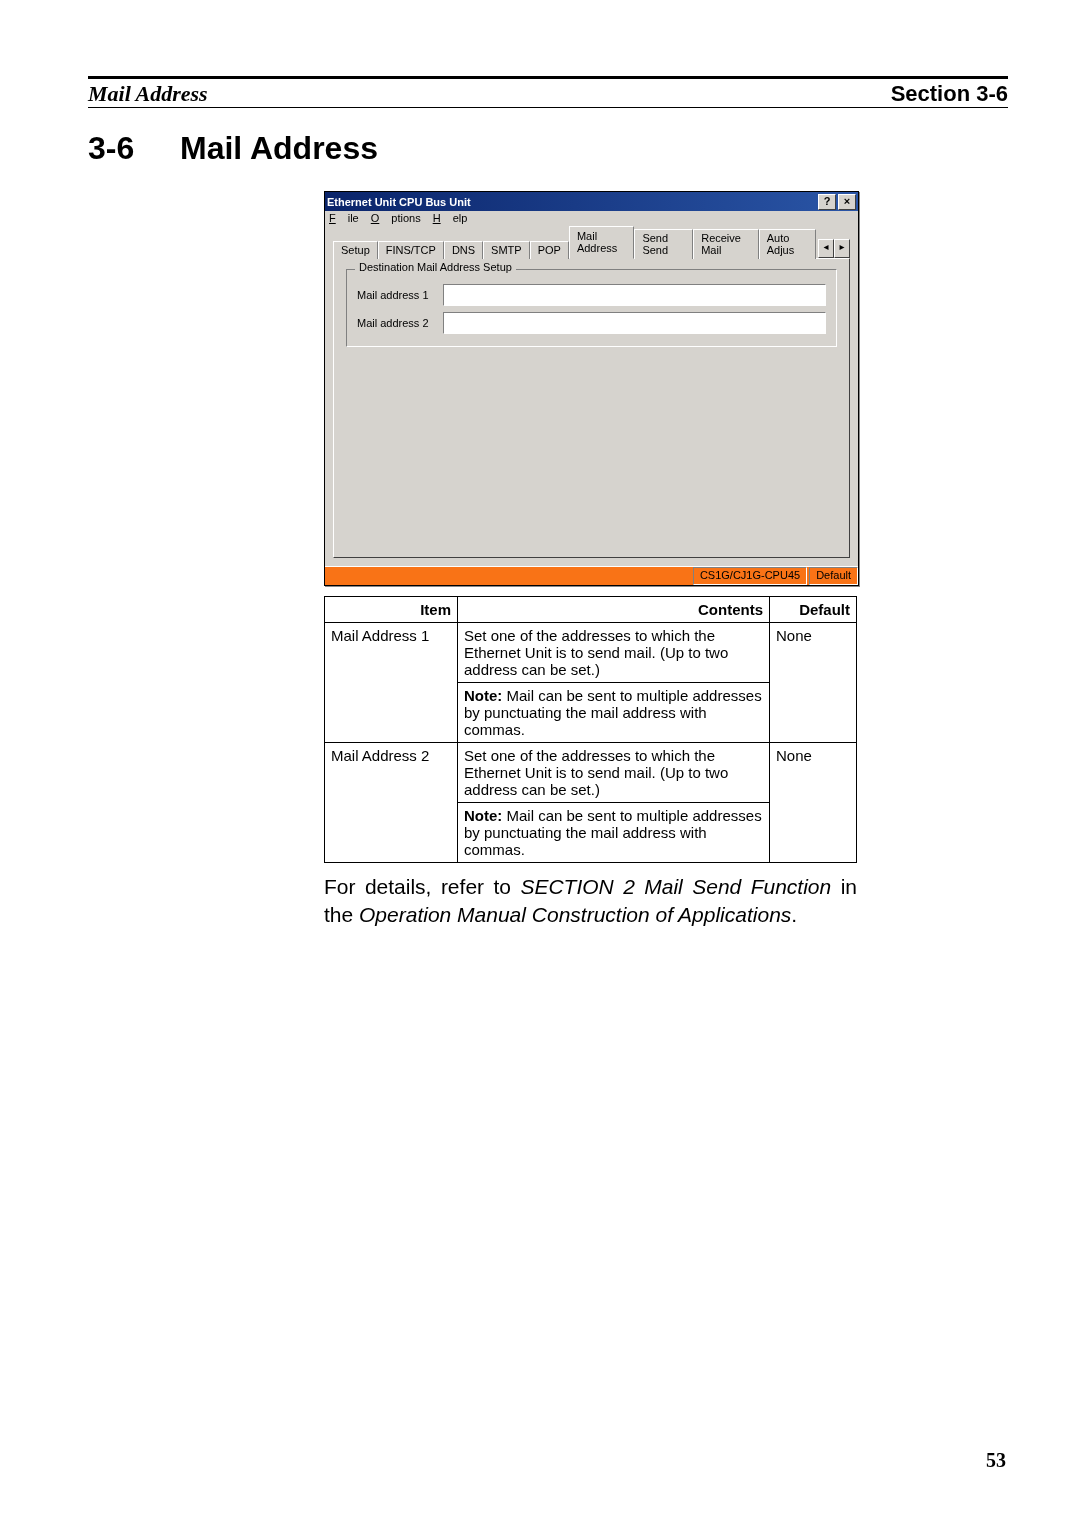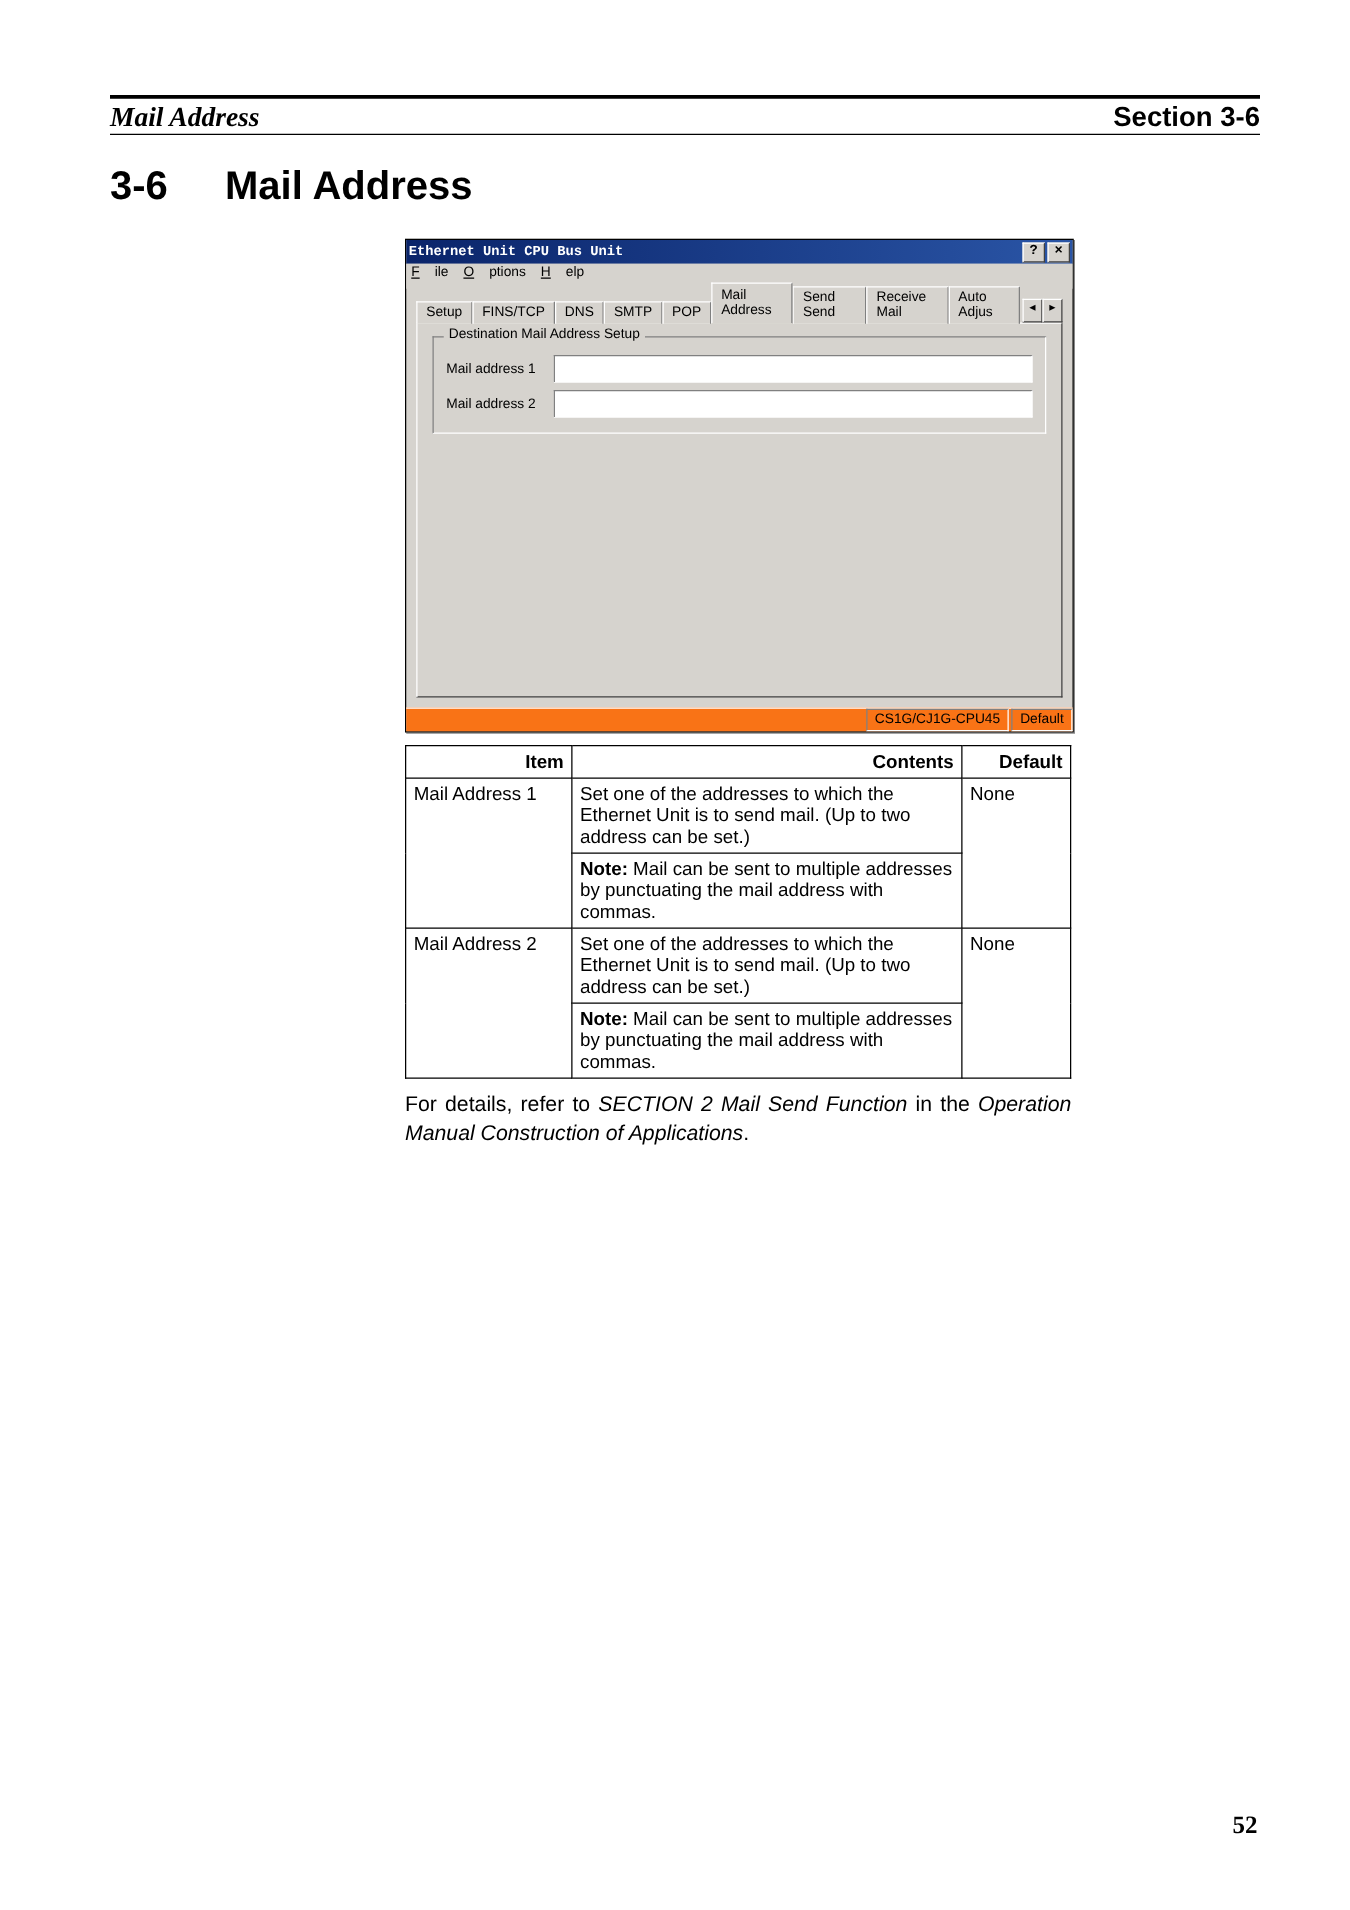--- a/index.html
+++ b/index.html
@@ -14,21 +14,21 @@
   .hdr-right{font-family:Arial,sans-serif;font-weight:bold;font-size:22px;}
   .h1row{display:flex;align-items:center;margin-top:22px;}
   .h1num{font-family:Arial,sans-serif;font-weight:bold;font-size:32px;width:92px;}
   .h1txt{font-family:Arial,sans-serif;font-weight:bold;font-size:32px;}
   .shot-wrap{margin:24px 0 0 236px;width:533px;}
   
   .win{width:533px;border:1px solid #000;background:#d6d3ce;
        box-shadow:1px 1px 0 #888;}
   .titlebar{background:linear-gradient(to right,#0a246a,#2a55a6);color:#fff;
             display:flex;align-items:center;height:19px;padding:0 2px;
-            font-family:Liberation Mono, monospace;font-size:11px;font-weight:bold;}
+            font-family:Liberation Sans, sans-serif;font-size:11px;font-weight:bold;}
   .titlebar .tspace{flex:1;}
   .tbtn{width:16px;height:14px;background:#d6d3ce;border:1px solid #fff;
         border-right-color:#404040;border-bottom-color:#404040;margin-left:2px;
         color:#000;font-weight:bold;font-size:11px;line-height:12px;text-align:center;}
   .menubar{display:flex;height:18px;align-items:flex-start;padding:1px 4px;
            font-family:Tahoma,Arial,sans-serif;font-size:11px;color:#000;
            background:#d6d3ce;}
   .menubar span{margin-right:12px;}
   .under{text-decoration:underline;}
   .client{padding:6px 8px 8px 8px;}
@@ -69,21 +69,21 @@
            font-size:18px;text-decoration:underline;}
   .tbl-wrap{margin:10px 0 0 236px;width:533px;}
   table.desc{border-collapse:collapse;width:100%;
              font-family:Arial,sans-serif;font-size:15px;}
   table.desc th,table.desc td{border:1px solid #000;padding:4px 6px;
              vertical-align:top;text-align:left;}
   table.desc th{font-weight:bold;text-align:right;}
   .col-item{width:120px;}
   .col-def{width:74px;}
   .after{margin:10px 0 12px 236px;width:533px;
-         font-family:Arial,sans-serif;font-size:17px;line-height:1.35;
+         font-family:Arial,sans-serif;font-size:21px;line-height:1.35;
          text-align:justify;}
   .after .ital{font-style:italic;}
   .pagenum{position:absolute;right:74px;bottom:56px;
            font-family:'Times New Roman',serif;font-weight:bold;font-size:20px;}
 </style>
 </head>
 <body>
 
 <div class="page">
   <div class="hdr-rule"></div>
@@ -181,13 +181,13 @@
   </div>
 
   <div class="after">
     <span>For details, refer to </span>
     <span class="ital">SECTION 2 Mail Send Function</span>
     <span> in the </span>
     <span class="ital">Operation Manual Construction of Applications</span><span>.</span>
   </div>
 </div>
 
-<div class="pagenum">52</div>
+<div class="pagenum">53</div>
 
 </body></html>

